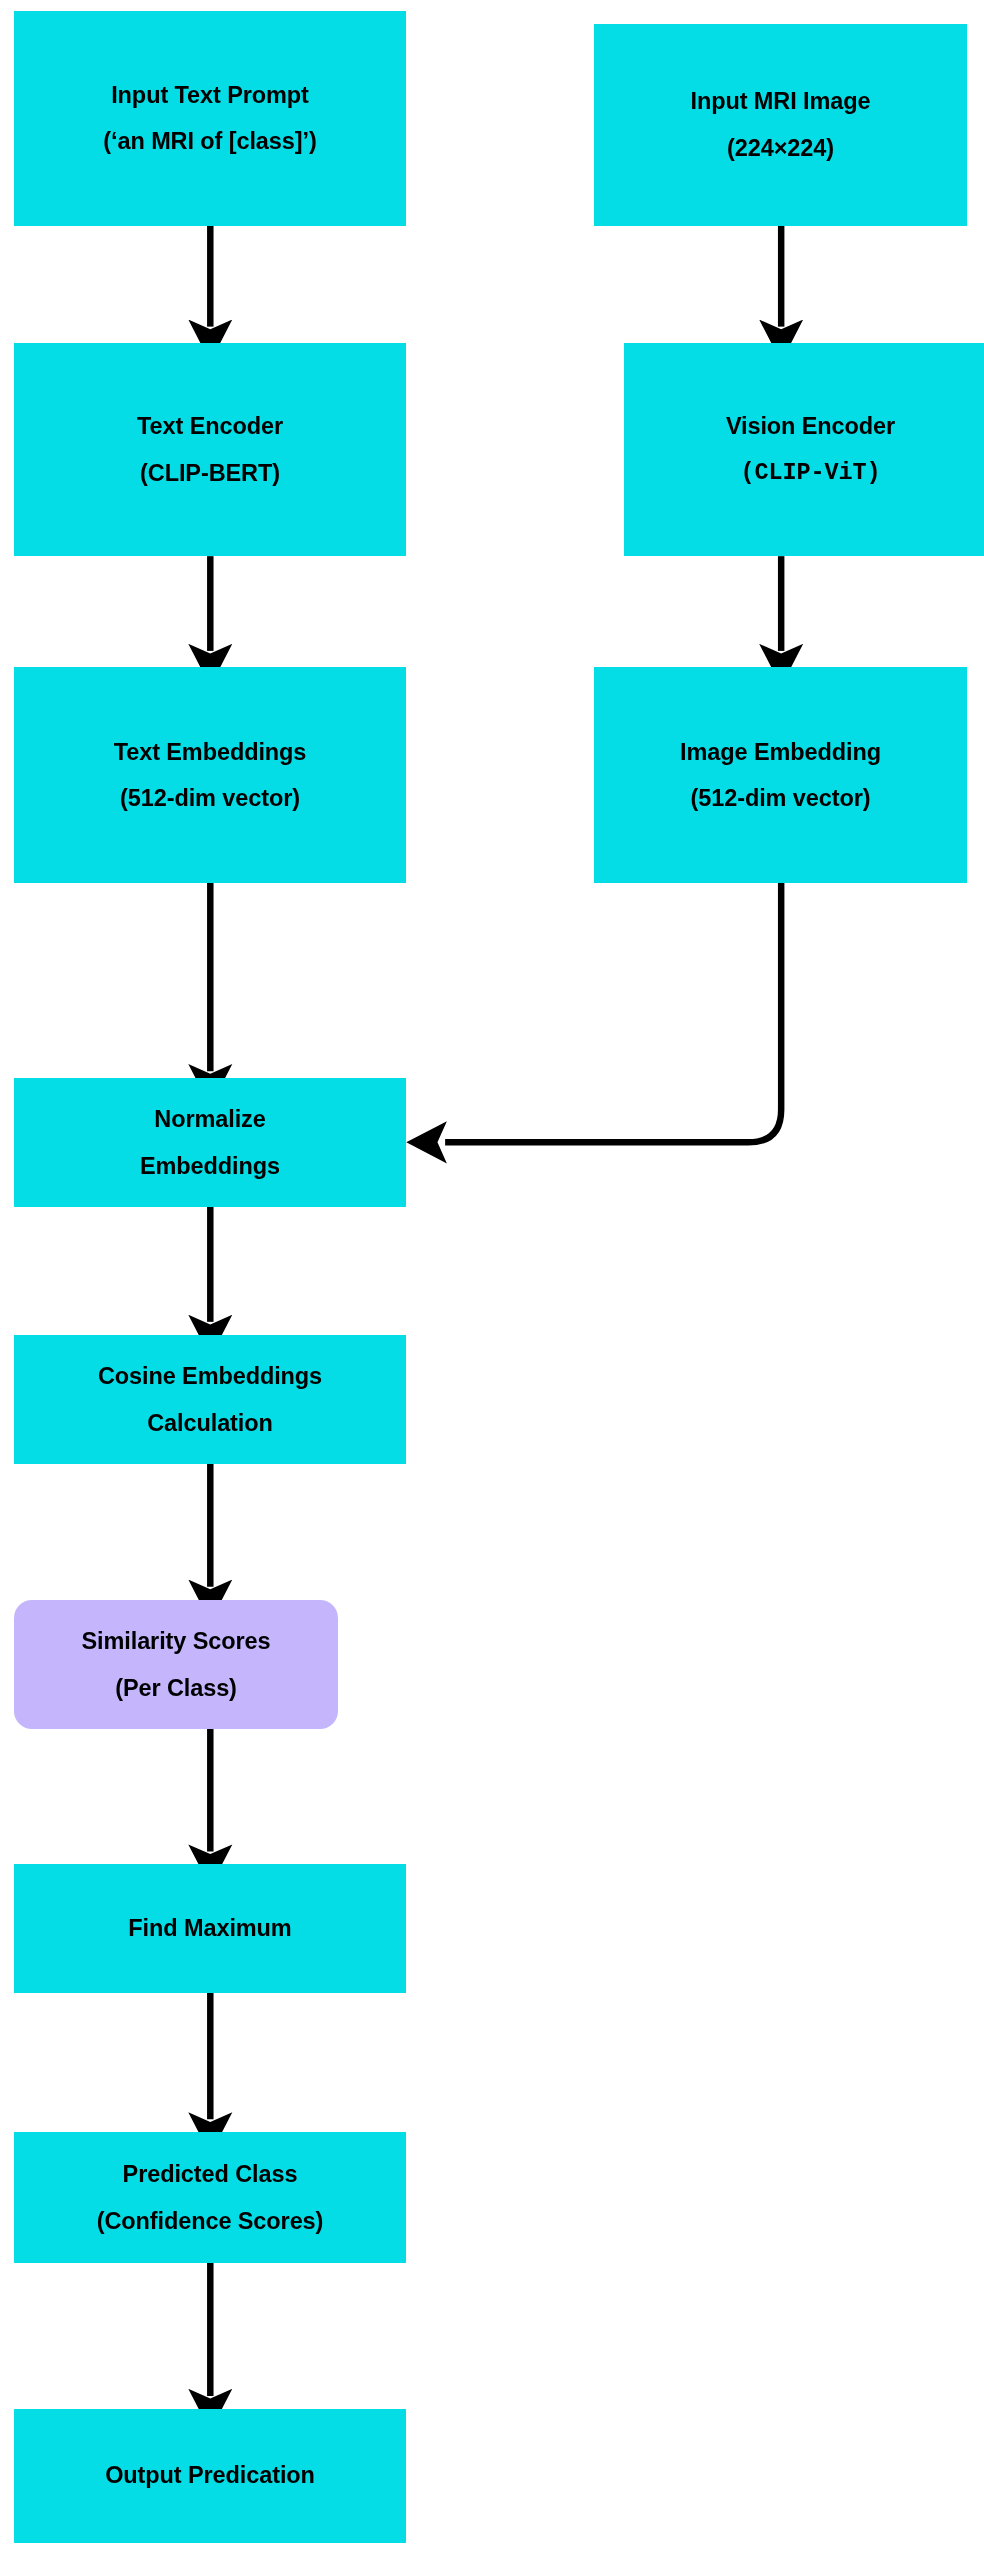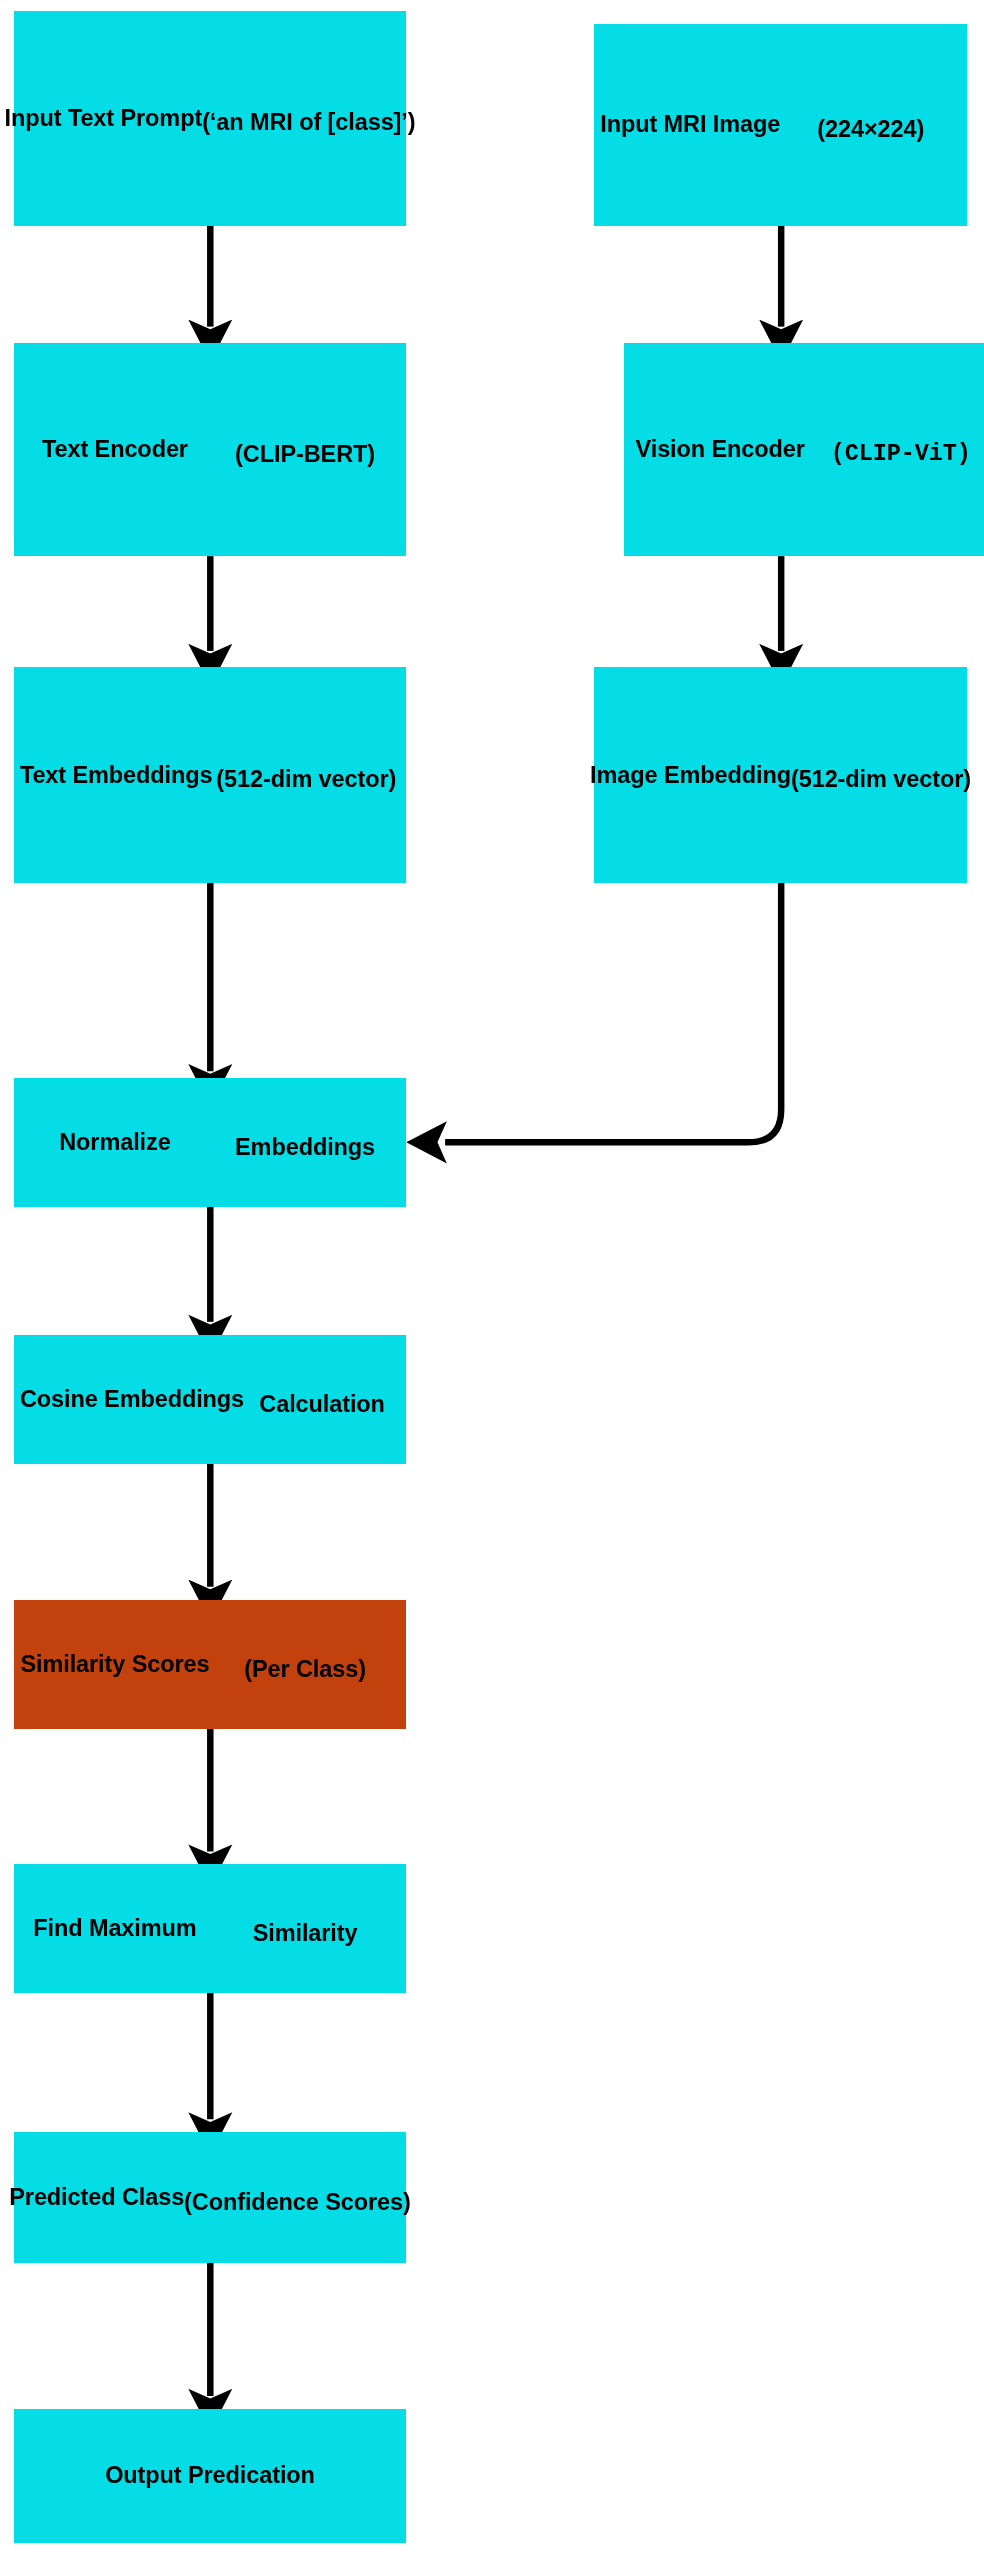--- a/index.html
+++ b/index.html
@@ -13,21 +13,21 @@
     width:985px;
     height:2576px;
     background:#ffffff;
     overflow:hidden;
   }
   
   .node{
     position:absolute;
     background:#05dde6;
     display:flex;
-    flex-direction:row;
+    flex-direction:column;
     align-items:center;
     justify-content:center;
     box-sizing:border-box;
     padding:2.4px 5.9px;
     z-index:3;
   }
   .node .line{
     display:block;
     width:100%;
     text-align:center;
@@ -128,28 +128,27 @@
   <div class="node two-line" style="left: 14px; top: 1078px; width: 392px; height: 129px; background: rgb(5, 221, 230);">
     <span class="line l1" style="color: rgb(0, 0, 0);">Normalize</span>
     <span class="line l2" style="color: rgb(0, 0, 0);">Embeddings</span>
   </div>
 
   <div class="node two-line" style="left: 14px; top: 1335px; width: 392px; height: 129px; background: rgb(5, 221, 230);">
     <span class="line l1" style="color: rgb(0, 0, 0);">Cosine Embeddings</span>
     <span class="line l2" style="color: rgb(0, 0, 0);">Calculation</span>
   </div>
 
-  <div class="node two-line" style="left: 14px; top: 1600px; width: 392px; height: 129px; background: #c2410c;">
+  <div class="node two-line" style="left: 14px; top: 1600px; width: 324px; height: 129px; background: #c4b5fd; border-radius: 18px;">
     <span class="line l1" style="color: rgb(0, 0, 0);">Similarity Scores</span>
     <span class="line l2" style="color: rgb(0, 0, 0);">(Per Class)</span>
   </div>
 
   <div class="node two-line" style="left: 14px; top: 1864px; width: 392px; height: 129px; background: rgb(5, 221, 230);">
     <span class="line l1" style="color: rgb(0, 0, 0);">Find Maximum</span>
-    <span class="line l2" style="color: rgb(0, 0, 0);">Similarity</span>
   </div>
 
   <div class="node two-line" style="left: 14px; top: 2132px; width: 392px; height: 131px; background: rgb(5, 221, 230);">
     <span class="line l1" style="color: rgb(0, 0, 0);">Predicted Class</span>
     <span class="line l2" style="color: rgb(0, 0, 0);">(Confidence Scores)</span>
   </div>
 
   <div class="node" style="left: 14px; top: 2409px; width: 392px; height: 134px; background: rgb(5, 221, 230);">
     <span class="line l1" style="color: rgb(0, 0, 0);">Output Predication</span>
   </div>

